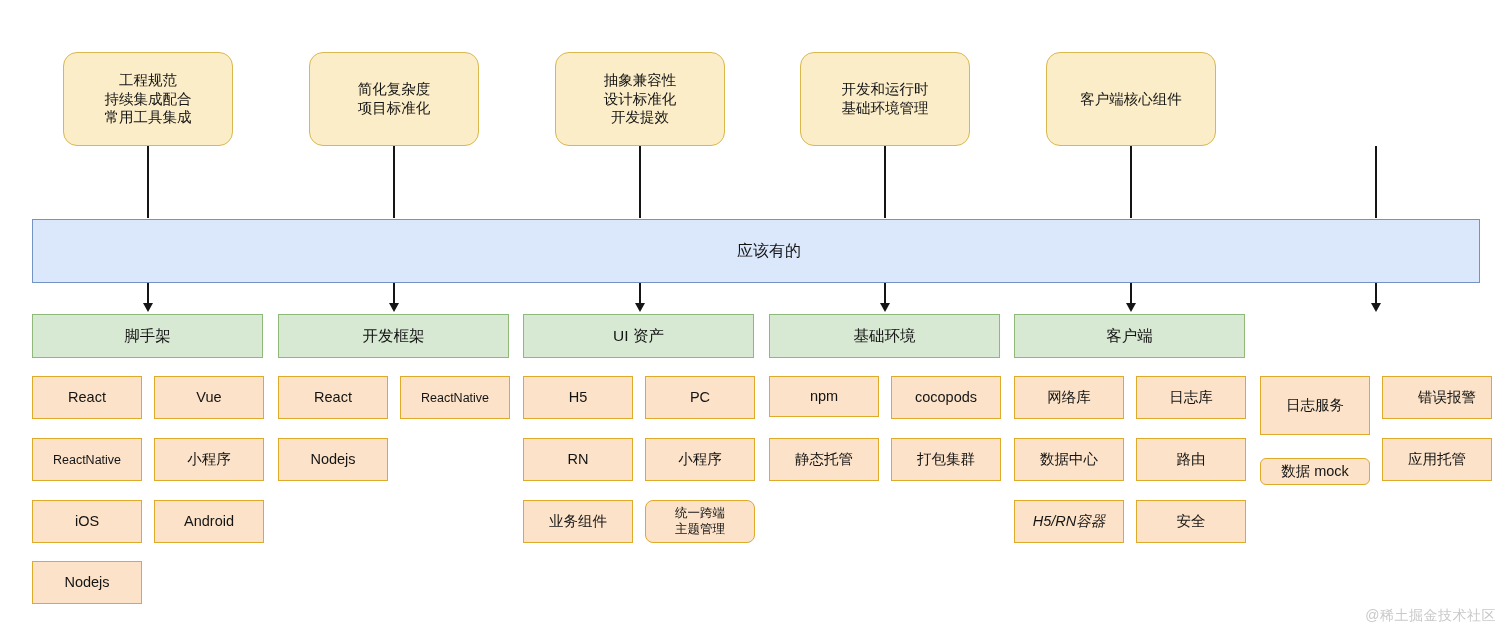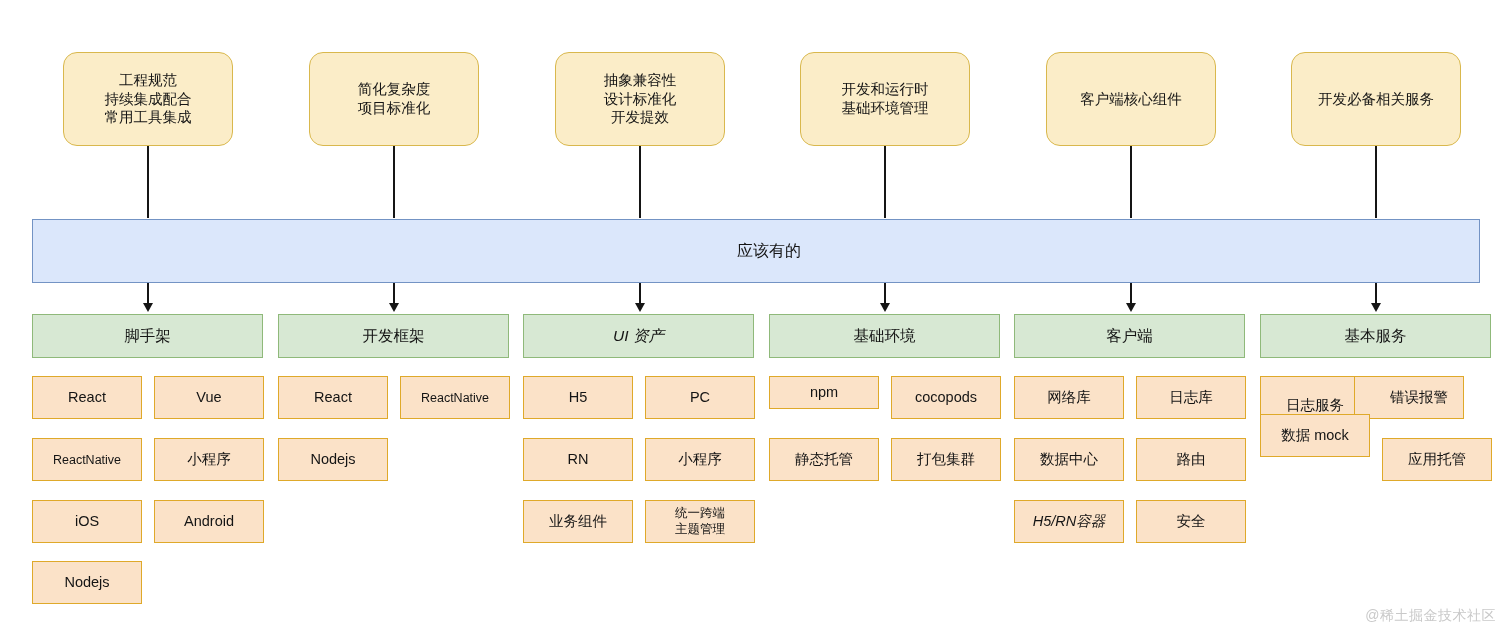--- a/index.html
+++ b/index.html
@@ -47,21 +47,21 @@
     font-size: 15.5px;
   }
 
   
   .item {
     background: #fbe2c8;
     border: 1.6px solid #dfa92a;
     font-size: 14.5px;
   }
   .item.small { font-size: 12.5px; }
-  .item.two-line { font-size: 12.5px; line-height: 1.25; }
+  .item.two-line { font-size: 12.5px; line-height: 1.25; border-radius: 8px; }
 
   
   .vline {
     position: absolute;
     width: 1.6px;
     background: #151515;
   }
   .arrow-line {
     position: absolute;
     width: 1.6px;
@@ -95,21 +95,20 @@
 持续集成配合
 常用工具集成</div>
   <div class="node goal" style="left:309px; top:52px; width:170px; height:94px;">简化复杂度
 项目标准化</div>
   <div class="node goal" style="left:555px; top:52px; width:170px; height:94px;">抽象兼容性
 设计标准化
 开发提效</div>
   <div class="node goal" style="left:800px; top:52px; width:170px; height:94px;">开发和运行时
 基础环境管理</div>
   <div class="node goal" style="left:1046px; top:52px; width:170px; height:94px;">客户端核心组件</div>
-  <div class="node goal" style="left:1291px; top:52px; width:170px; height:94px;">开发必备相关服务</div>
 
   <div class="vline" style="left:147px;  top:146px; height:72px;"></div>
   <div class="vline" style="left:393px;  top:146px; height:72px;"></div>
   <div class="vline" style="left:639px;  top:146px; height:72px;"></div>
   <div class="vline" style="left:884px;  top:146px; height:72px;"></div>
   <div class="vline" style="left:1130px; top:146px; height:72px;"></div>
   <div class="vline" style="left:1375px; top:146px; height:72px;"></div>
 
   <div class="node band" style="left:32px; top:219px; width:1448px; height:64px;">应该有的</div>
 
@@ -121,24 +120,23 @@
   <div class="arrow-head" style="left:634.5px; top:303px;"></div>
   <div class="arrow-line" style="left:884px;  top:283px; height:23px;"></div>
   <div class="arrow-head" style="left:879.5px; top:303px;"></div>
   <div class="arrow-line" style="left:1130px; top:283px; height:23px;"></div>
   <div class="arrow-head" style="left:1125.5px; top:303px;"></div>
   <div class="arrow-line" style="left:1375px; top:283px; height:23px;"></div>
   <div class="arrow-head" style="left:1370.5px; top:303px;"></div>
 
   <div class="node cat" style="left:32px;   top:314px; width:231px; height:44px;">脚手架</div>
   <div class="node cat" style="left:278px;  top:314px; width:231px; height:44px;">开发框架</div>
-  <div class="node cat" style="left:523px;  top:314px; width:231px; height:44px;font-style:italic;">UI 资产</div>
+  <div class="node cat" style="left:523px;  top:314px; width:231px; height:44px;">UI 资产</div>
   <div class="node cat" style="left:769px;  top:314px; width:231px; height:44px;">基础环境</div>
   <div class="node cat" style="left:1014px; top:314px; width:231px; height:44px;">客户端</div>
-  <div class="node cat" style="left:1260px; top:314px; width:231px; height:44px;">基本服务</div>
 
   <div class="node item" style="left:32px;  top:376px; width:110px; height:43px;">React</div>
   <div class="node item" style="left:154px; top:376px; width:110px; height:43px;">Vue</div>
   <div class="node item small" style="left:32px;  top:438px; width:110px; height:43px;">ReactNative</div>
   <div class="node item" style="left:154px; top:438px; width:110px; height:43px;">小程序</div>
   <div class="node item" style="left:32px;  top:500px; width:110px; height:43px;">iOS</div>
   <div class="node item" style="left:154px; top:500px; width:110px; height:43px;">Android</div>
   <div class="node item" style="left:32px;  top:561px; width:110px; height:43px;">Nodejs</div>
 
   <div class="node item" style="left:278px; top:376px; width:110px; height:43px;">React</div>
@@ -146,32 +144,32 @@
   <div class="node item" style="left:278px; top:438px; width:110px; height:43px;">Nodejs</div>
 
   <div class="node item" style="left:523px; top:376px; width:110px; height:43px;">H5</div>
   <div class="node item" style="left:645px; top:376px; width:110px; height:43px;">PC</div>
   <div class="node item" style="left:523px; top:438px; width:110px; height:43px;">RN</div>
   <div class="node item" style="left:645px; top:438px; width:110px; height:43px;">小程序</div>
   <div class="node item" style="left:523px; top:500px; width:110px; height:43px;">业务组件</div>
   <div class="node item two-line" style="left:645px; top:500px; width:110px; height:43px;">统一跨端
 主题管理</div>
 
-  <div class="node item" style="left:769px; top:376px; width:110px; height:33px;">npm</div>
+  <div class="node item" style="left:769px; top:376px; width:110px; height:41px;">npm</div>
   <div class="node item" style="left:891px; top:376px; width:110px; height:43px;">cocopods</div>
   <div class="node item" style="left:891px; top:438px; width:110px; height:43px;">打包集群</div>
   <div class="node item" style="left:769px; top:438px; width:110px; height:43px;">静态托管</div>
 
   <div class="node item" style="left:1014px; top:376px; width:110px; height:43px;">网络库</div>
   <div class="node item" style="left:1136px; top:376px; width:110px; height:43px;">日志库</div>
   <div class="node item" style="left:1014px; top:438px; width:110px; height:43px;">数据中心</div>
   <div class="node item" style="left:1136px; top:438px; width:110px; height:43px;">路由</div>
   <div class="node item" style="left:1014px; top:500px; width:110px; height:43px;font-style:italic;">H5/RN容器</div>
   <div class="node item" style="left:1136px; top:500px; width:110px; height:43px;">安全</div>
 
   <div class="node item" style="left:1260px; top:376px; width:110px; height:59px;">日志服务</div>
-  <div class="node item" style="left:1354px; top:376px; width:110px; height:43px;padding-left:20px;">错误报警</div>
-  <div class="node item" style="left:1260px; top:414px; width:110px; height:43px;">数据 mock</div>
+  <div class="node item" style="left:1382px; top:376px; width:110px; height:43px;padding-left:20px;">错误报警</div>
+  <div class="node item" style="left:1260px; top:458px; width:110px; height:27px;border-radius:6px;">数据 mock</div>
   <div class="node item" style="left:1382px; top:438px; width:110px; height:43px;">应用托管</div>
 
   <div class="watermark">@稀土掘金技术社区</div>
 
 </div>
 
 </body></html>

